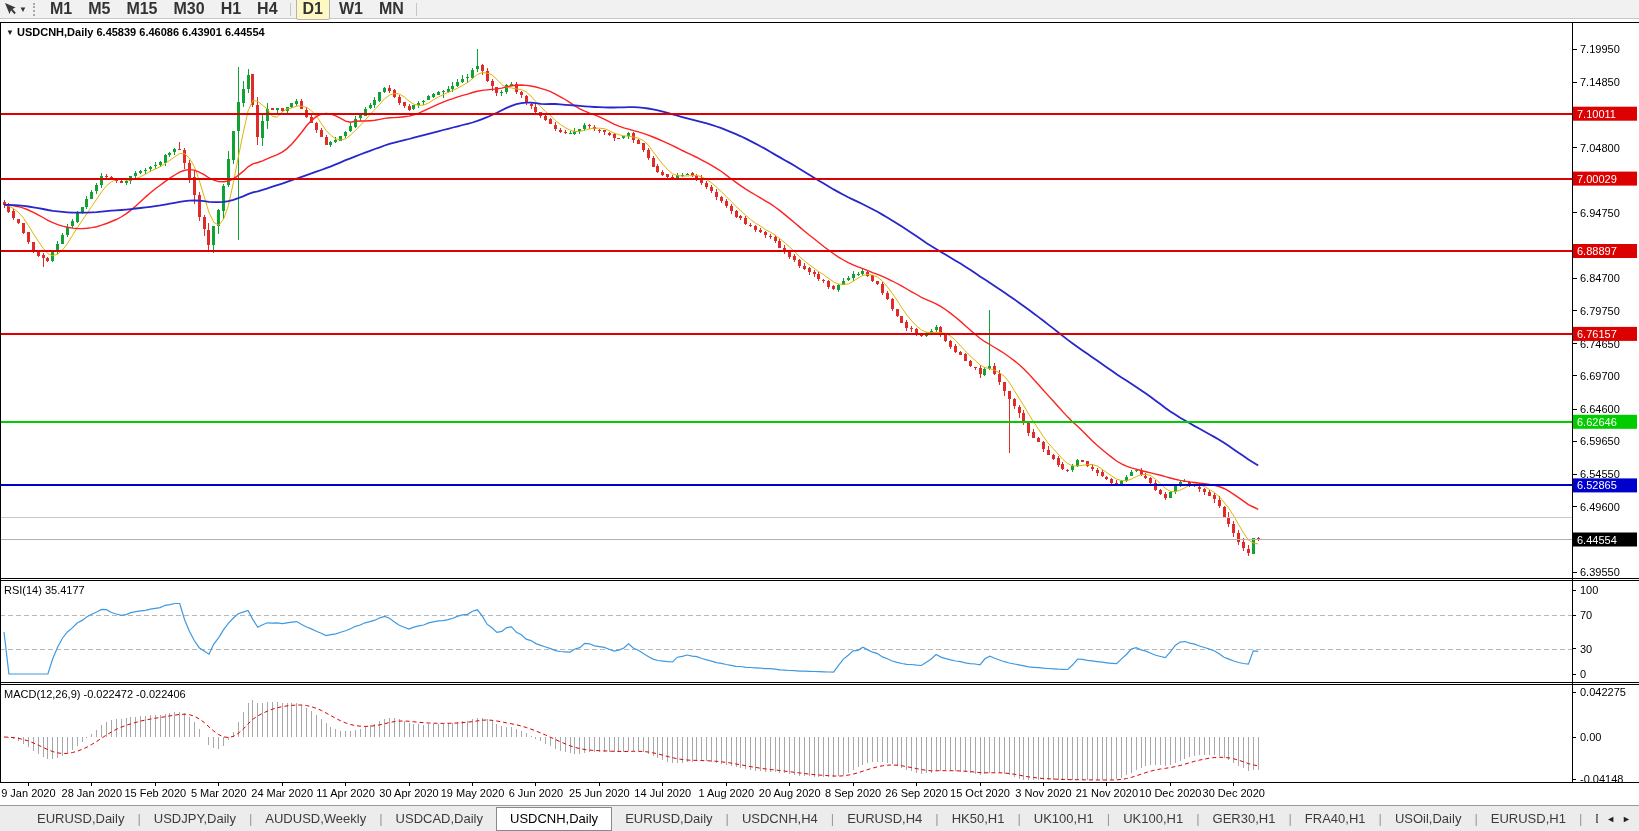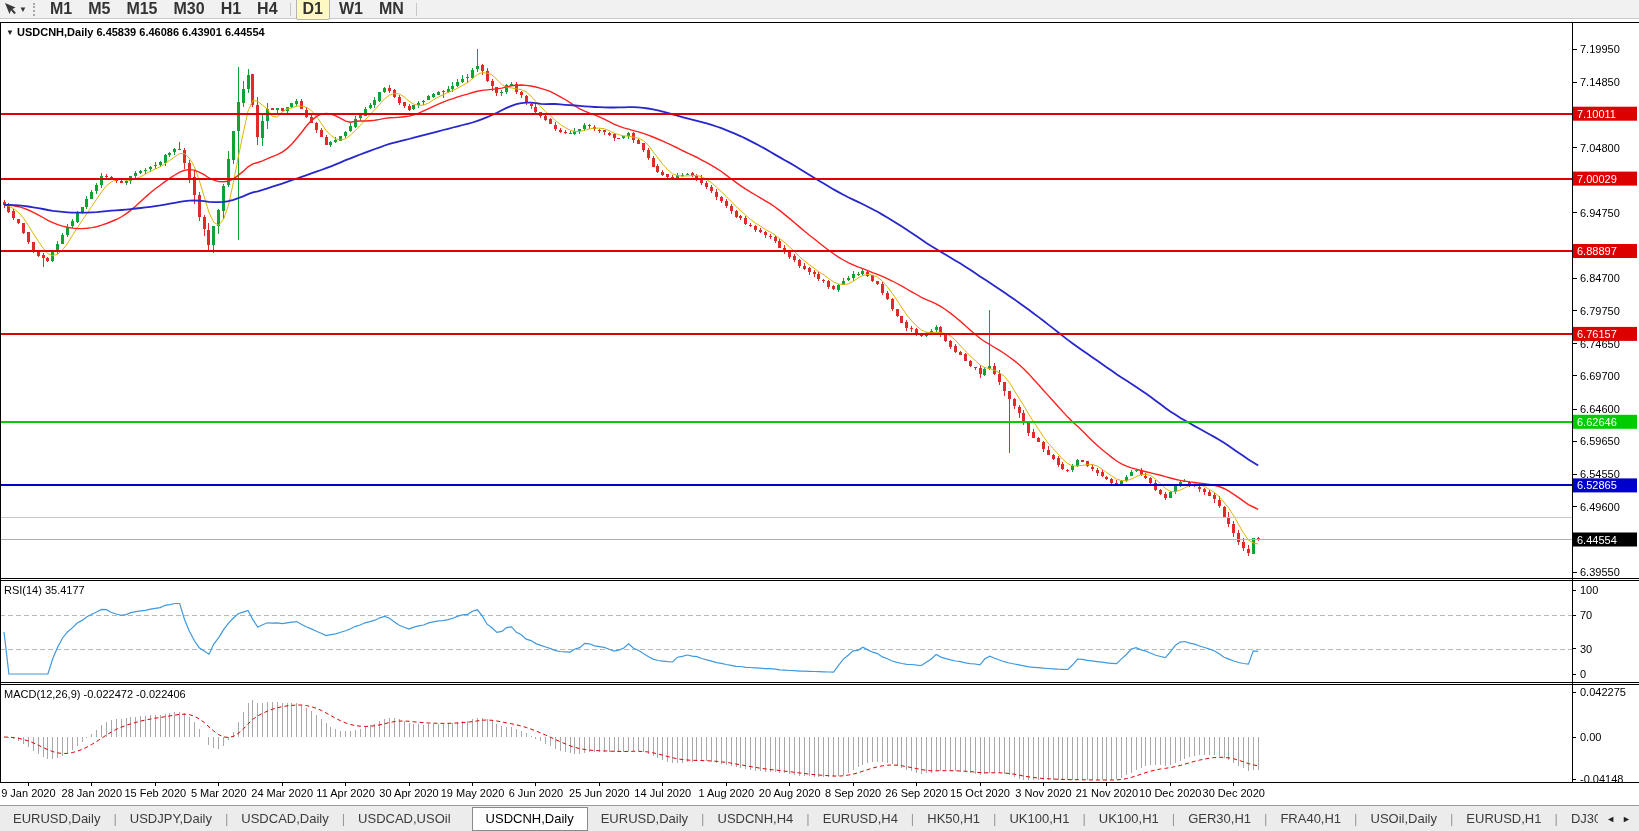--- a/index.html
+++ b/index.html
@@ -15,23 +15,23 @@
   .sep{width:1px;height:13px;background:#c6c6c6;margin:0 4px;}
   svg text{font-family:"Liberation Sans",sans-serif;}
   .tick{font-size:11px;fill:#000;}
   .badge{font-size:11px;fill:#fff;}
   .hdr{font-size:11px;font-weight:bold;fill:#000;}
   .hdr-arrow{font-size:8px;fill:#222;}
   .lbl{font-size:11px;fill:#000;}
   .date{font-size:11px;fill:#000;text-anchor:middle;}
   .tabbar{height:26px;background:#ececec;border-top:1px solid #9a9a9a;display:flex;
     align-items:stretch;font-size:13px;color:#3c3c3c;box-sizing:border-box;user-select:none;}
-  .tabs{display:flex;align-items:flex-start;overflow:hidden;flex:1;padding-left:0;white-space:nowrap;}
+  .tabs{display:flex;align-items:flex-start;overflow:hidden;flex:1;padding-left:24px;white-space:nowrap;}
   .tab{padding:0 13px;line-height:25px;}
-  .tab.active{background:#fff;border:1px solid #8a8a8a;line-height:22px;margin:1px 0 1px 8px;color:#000;}
+  .tab.active{background:#fff;border:1px solid #8a8a8a;line-height:22px;margin:1px 0 1px 0;color:#000;}
   .tabsep{line-height:25px;color:#999;}
   .tab-arrows{display:flex;align-items:center;gap:7px;padding:0 8px;margin-left:auto;background:#ececec;}
   .tab-arrows span{font-size:9px;color:#222;}
 </style>
 </head>
 <body>
 
 <div class="toolbar">
   <span class="tool-icon">
     <svg width="15" height="14" viewBox="0 0 15 14">
@@ -185,23 +185,23 @@
   <text x="4" y="575" class="lbl">RSI(14) 35.4177</text>
   <text x="4" y="679" class="lbl">MACD(12,26,9) -0.022472 -0.022406</text>
 </svg>
 
 <div class="tabbar">
   <div class="tabs" id="tabs">
       <div class="tab">EURUSD,Daily</div>
       <span class="tabsep">|</span>
       <div class="tab">USDJPY,Daily</div>
       <span class="tabsep">|</span>
+      <div class="tab">AUDUSD,Weekly</div>
+      <span class="tabsep">|</span>
       <div class="tab">USDCAD,Daily</div>
-      <span class="tabsep">|</span>
-      <div class="tab">USDCAD,USOil</div>
       <div class="tab active">USDCNH,Daily</div>
       <div class="tab">EURUSD,Daily</div>
       <span class="tabsep">|</span>
       <div class="tab">USDCNH,H4</div>
       <span class="tabsep">|</span>
       <div class="tab">EURUSD,H4</div>
       <span class="tabsep">|</span>
       <div class="tab">HK50,H1</div>
       <span class="tabsep">|</span>
       <div class="tab">UK100,H1</div>

